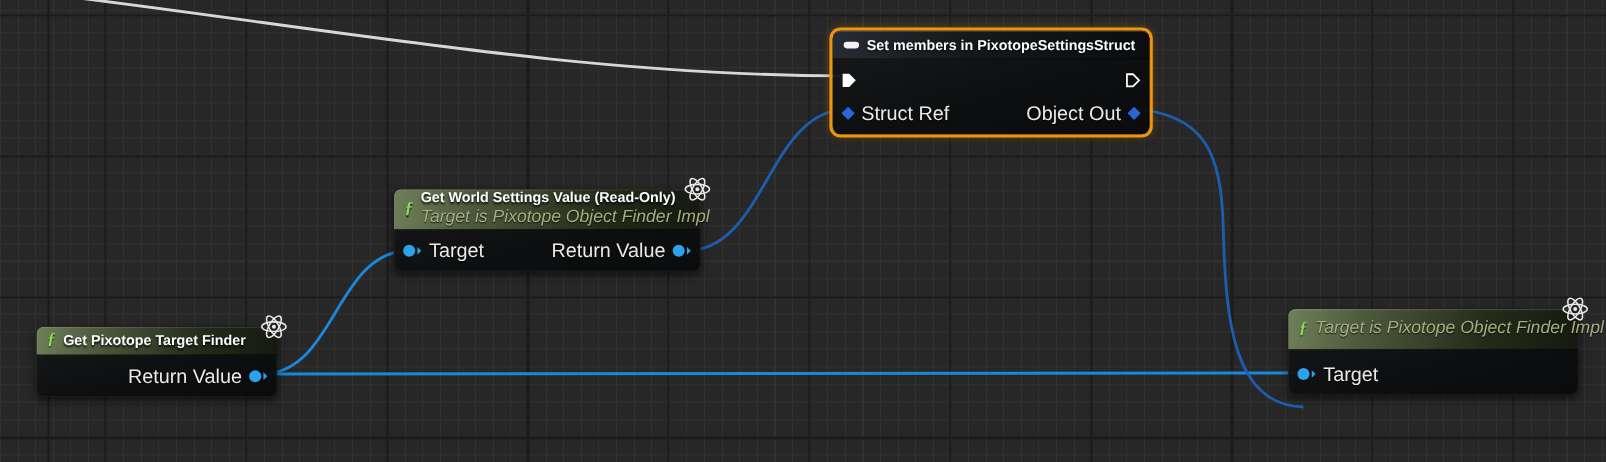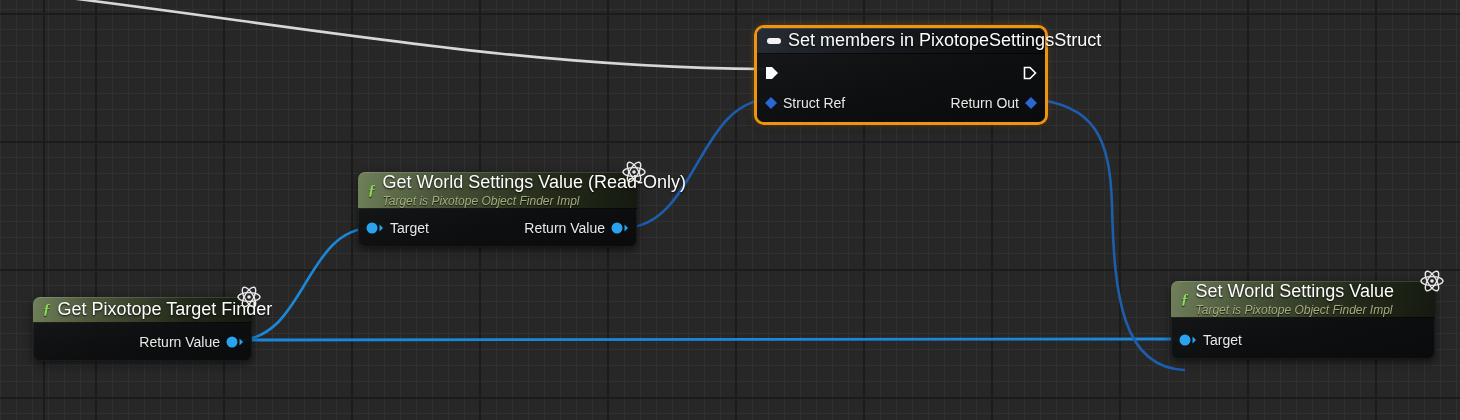--- a/index.html
+++ b/index.html
@@ -26,31 +26,31 @@
   .hdr{
     display:flex;align-items:center;gap:7px;padding:0 10px;border-radius:7px 7px 0 0;
     border-bottom:1px solid rgba(0,0,0,.7);
     box-shadow:inset 0 1px 0 rgba(255,255,255,.14);
   }
   .hdr.fn{background:linear-gradient(100deg,#70805a 0%,#4d593d 26%,#242b1a 68%,#151910 100%);}
   .hdr.struct{background:linear-gradient(100deg,#262c33 0%,#15181c 45%,#0b0d0f 100%);}
   .hdr-one{height:25px;}
   .hdr-two{height:36px;}
   .ftitles{display:flex;flex-direction:column;justify-content:flex-start;line-height:1.25;}
-  .title{font-size:18px;font-weight:normal;color:#fdfdfd;text-shadow:0 1px 2px rgba(0,0,0,.9);white-space:nowrap;}
-  .subtitle{font-size:12px;font-style:italic;color:#a6ae7e;text-shadow:0 1px 1px rgba(0,0,0,.8);white-space:nowrap;}
+  .title{font-size:13px;font-weight:bold;color:#fdfdfd;text-shadow:0 1px 2px rgba(0,0,0,.9);white-space:nowrap;}
+  .subtitle{font-size:16px;font-style:italic;color:#a6ae7e;text-shadow:0 1px 1px rgba(0,0,0,.8);white-space:nowrap;}
   .fglyph{
     font-family:"Liberation Serif",serif;font-style:italic;font-weight:bold;
     font-size:15px;color:#8fdc57;text-shadow:0 1px 1px rgba(0,0,0,.8);flex:0 0 auto;
   }
   .pillicon{width:14px;height:6px;border-radius:3px;background:#f2f2f2;flex:0 0 auto;}
   .body{display:flex;flex-direction:column;padding:7px 8px;gap:6px;}
   .prow{display:flex;align-items:center;justify-content:space-between;height:24px;}
   .pin{display:flex;align-items:center;gap:6px;}
-  .plabel{font-size:14px;color:#e9e9e9;text-shadow:0 1px 1px rgba(0,0,0,.8);white-space:nowrap;}
+  .plabel{font-size:18px;color:#e9e9e9;text-shadow:0 1px 1px rgba(0,0,0,.8);white-space:nowrap;}
   .badge{position:absolute;top:-13px;right:-10px;width:26px;height:26px;}
   svg{display:block;}
 </style>
 </head>
 <body>
 
 <svg id="wires" width="1460" height="420">
   <path d="M -30 -14 C 260 18, 500 68, 765 69" fill="none" stroke="#d7d7d7" stroke-width="2.6"></path>
   <path d="M 238 340 C 305 340, 305 228, 372 228" fill="none" stroke="#1b87d9" stroke-width="2.6"></path>
   <path d="M 238 340 L 1185 339" fill="none" stroke="#1b87d9" stroke-width="2.8"></path>
@@ -77,21 +77,21 @@
       </div>
     </div>
     <div class="prow">
       <div class="pin">
         <svg width="12" height="12" viewBox="0 0 12 12">
           <path d="M6 0 L12 6 L6 12 L0 6 Z" fill="#2a66d4"></path>
         </svg>
         <span class="plabel">Struct Ref</span>
       </div>
       <div class="pin">
-        <span class="plabel">Return Out</span>
+        <span class="plabel">Object Out</span>
         <svg width="12" height="12" viewBox="0 0 12 12">
           <path d="M6 0 L12 6 L6 12 L0 6 Z" fill="#2a66d4"></path>
         </svg>
       </div>
     </div>
   </div>
 </div>
 
 <div class="node" style="left:358px;top:172px;width:279px;">
   <div class="badge">
@@ -166,21 +166,20 @@
         <ellipse cx="13" cy="13" rx="11" ry="4.4"></ellipse>
         <ellipse cx="13" cy="13" rx="11" ry="4.4" transform="rotate(60 13 13)"></ellipse>
         <ellipse cx="13" cy="13" rx="11" ry="4.4" transform="rotate(120 13 13)"></ellipse>
       </g>
       <circle cx="13" cy="13" r="1.8" fill="#e9e9e9"></circle>
     </svg>
   </div>
   <div class="hdr fn hdr-two">
     <span class="fglyph">ƒ</span>
     <span class="ftitles">
-      <span class="title">Set World Settings Value</span>
       <span class="subtitle">Target is Pixotope Object Finder Impl</span>
     </span>
   </div>
   <div class="body" style="padding-top:10px;gap:7px;">
     <div class="prow">
       <div class="pin">
         <svg width="18" height="12" viewBox="0 0 18 12">
           <circle cx="6" cy="6" r="5.5" fill="#2aa2ee"></circle>
             <path d="M13.5 2.5 L17 6 L13.5 9.5 Z" fill="#2aa2ee"></path>
         </svg>

